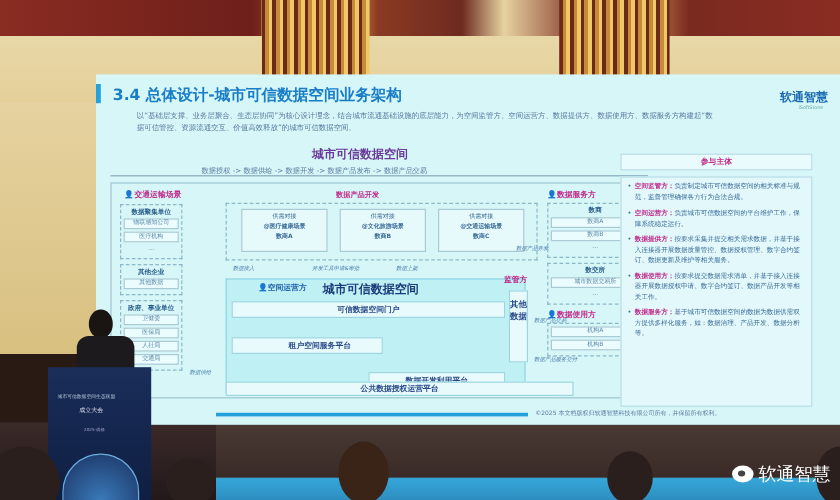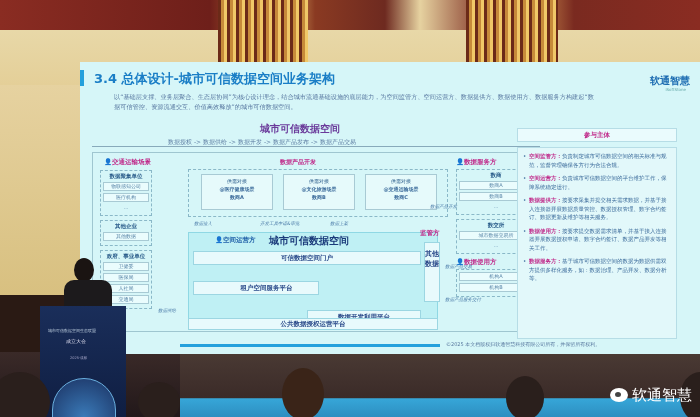--- a/index.html
+++ b/index.html
@@ -35,21 +35,21 @@
   .dev-area { position: absolute; left: 98px; top: 47px; width: 260px; height: 48px; border: 1px dashed #8ab8c8; }
   .scene { position: absolute; top: 4px; width: 72px; height: 36px; border: 1px solid #a8cad4; background: #e6fafb; font-size: 5px; color: #2a5c8a; text-align: center; line-height: 8px; padding-top: 2px; }
   .scene .u { color: #3a6a9a; font-weight: bold; }
 
   .core { position: absolute; left: 98px; top: 110px; width: 250px; height: 96px; background: #bff0f4; border: 1px solid #8fd8e4; }
   .core-head { position: absolute; left: 6px; top: 3px; font-size: 6.5px; font-weight: bold; color: #2060a8; margin-left: 20px; }
   .core-title { position: absolute; left: 80px; top: 1px; font-size: 10px; font-weight: bold; color: #1a3a7a; }
   .plat { position: absolute; background: #e8fafc; border: 1px solid #9cd6e2; font-size: 6.5px; font-weight: bold; color: #2a4a8a; text-align: center; line-height: 12px; }
   .reg { position: absolute; left: 334px; top: 120px; width: 16px; height: 60px; background: #e8fafc; border: 1px solid #9cd6e2; font-size: 7px; font-weight: bold; color: #2a4a8a; text-align: center; line-height: 10px; padding-top: 6px; }
   .reg-head { position: absolute; left: 330px; top: 107px; font-size: 6.5px; font-weight: bold; color: #c02a8a; }
-  .pub { position: absolute; left: 98px; top: 196px; width: 250px; height: 12px; background: #e8fafc; border: 1px solid #9cd6e2; font-size: 6.5px; font-weight: bold; color: #2a4a8a; text-align: center; line-height: 10px; }
+  .pub { position: absolute; left: 98px; top: 196px; width: 290px; height: 12px; background: #e8fafc; border: 1px solid #9cd6e2; font-size: 6.5px; font-weight: bold; color: #2a4a8a; text-align: center; line-height: 10px; }
 
   .right-col { position: absolute; left: 366px; top: 36px; width: 80px; }
   .r-head { font-size: 6.5px; font-weight: bold; color: #c02a8a; margin-bottom: 2px; }
   .arrow-note { position: absolute; font-size: 4.5px; color: #4a7aa8; font-style: italic; }
 
   .side-panel { position: absolute; left: 437px; top: 66px; width: 160px; height: 214px; }
   .sp-head { height: 14px; background: #eafbfd; border: 1px solid #b6dde6; font-size: 6.5px; font-weight: bold; color: #c02a8a; text-align: center; line-height: 12px; }
   .sp-body { margin-top: 5px; border: 1px solid #b6dde6; background: #e2f8fa; padding: 4px 5px; height: 192px; }
   .sp-item { font-size: 5.5px; line-height: 8.5px; color: #3a6a9a; margin-bottom: 5px; padding-left: 6px; position: relative; }
   .sp-item::before { content: "•"; position: absolute; left: 0; color: #3a6a9a; }

